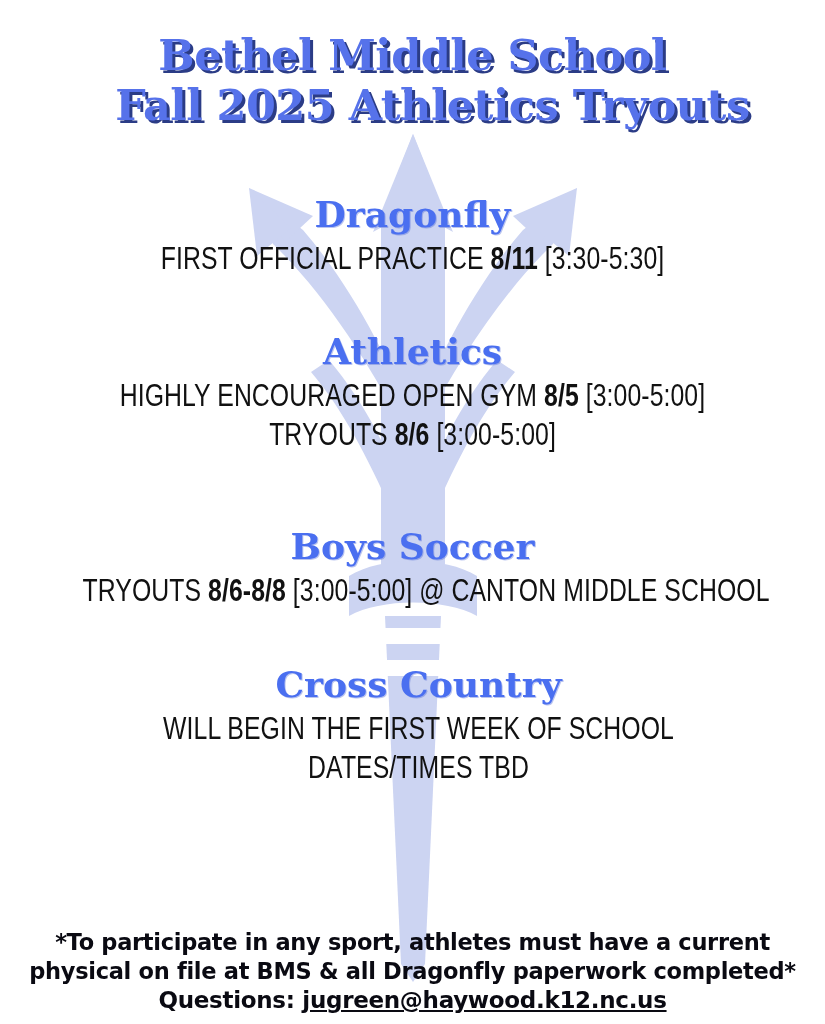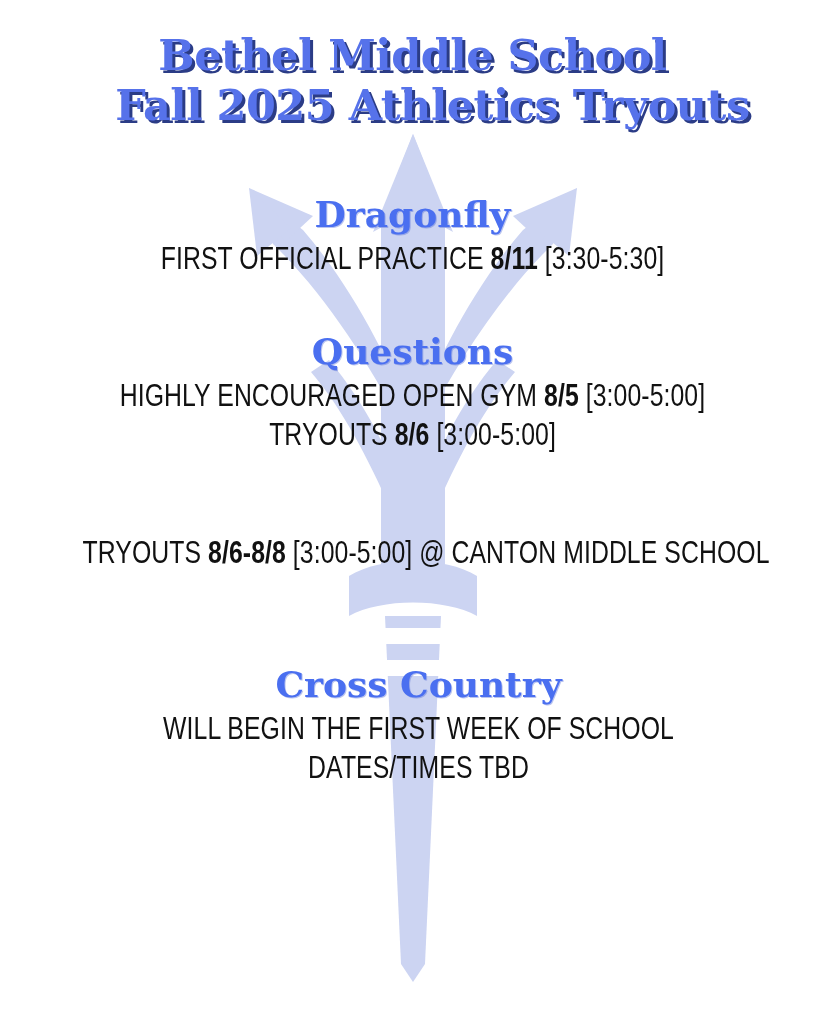--- a/index.html
+++ b/index.html
@@ -194,40 +194,48 @@
     </div>
 
     <div class="section" style="top:196px;">
       <h2 class="sport-name">Dragonfly</h2>
       <p class="detail">
         <span>FIRST OFFICIAL PRACTICE </span><span class="d">8/11</span><span class="t"> [3:30-5:30]</span>
       </p>
     </div>
 
     <div class="section" style="top:333px;">
-      <h2 class="sport-name">Questions</h2>
+      <h2 class="sport-name">Athletics</h2>
       <p class="detail">
         <span>HIGHLY ENCOURAGED OPEN GYM </span><span class="d">8/5</span><span class="t"> [3:00-5:00]</span>
       </p>
       <p class="detail">
         <span>TRYOUTS </span><span class="d">8/6</span><span class="t"> [3:00-5:00]</span>
       </p>
     </div>
 
     <div class="section" style="top:528px;">
+      <h2 class="sport-name">Boys Soccer</h2>
       <p class="detail">
         <span>TRYOUTS </span><span class="d">8/6-8/8</span><span class="t"> [3:00-5:00] @ CANTON MIDDLE SCHOOL</span>
       </p>
     </div>
 
     <div class="section" style="top:666px;padding-left:12px;">
       <h2 class="sport-name">Cross Country</h2>
       <p class="detail">
         <span>WILL BEGIN THE FIRST WEEK OF SCHOOL</span>
       </p>
       <p class="detail">
         <span>DATES/TIMES TBD</span>
       </p>
     </div>
 
+    <div class="footer">
+      <p class="footer-line">*To participate in any sport, athletes must have a current</p>
+      <p class="footer-line">physical on file at BMS &amp; all Dragonfly paperwork completed*</p>
+      <p class="footer-line q">
+        <span>Questions: </span><a class="email" href="#" style="color:inherit;">jugreen@haywood.k12.nc.us</a>
+      </p>
+    </div>
 
   </div>
 </div>
 
 </body></html>

